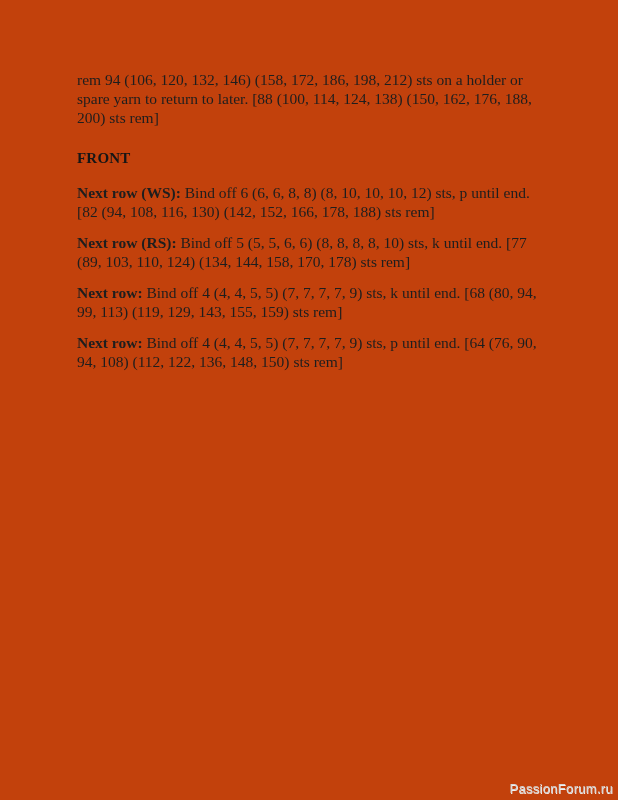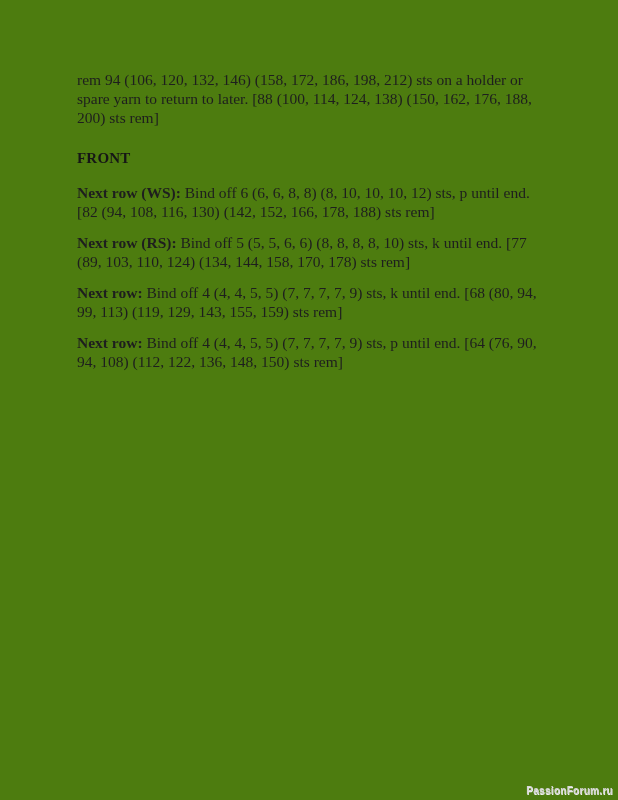--- a/index.html
+++ b/index.html
@@ -4,21 +4,21 @@
 <style>
   html, body {
     margin: 0;
     padding: 0;
     background: #ffffff;
   }
   .page {
     position: relative;
     width: 618px;
     height: 800px;
-    background: #4d7c0f;
+    background: #c2410c;
     overflow: hidden;
   }
   .content {
     position: absolute;
     left: 77px;
     top: 70px;
     width: 465px;
     font-family: "Liberation Serif", "DejaVu Serif", serif;
     font-size: 15.5px;
     line-height: 19px;
@@ -41,22 +41,22 @@
     letter-spacing: 0.2px;
   }
   .lead {
     font-weight: bold;
   }
   .watermark {
     position: absolute;
     right: 5px;
     bottom: 4px;
     font-family: "Liberation Sans", "DejaVu Sans", sans-serif;
-    font-size: 10px;
-    font-weight: bold;
+    font-size: 13px;
+    font-weight: normal;
     letter-spacing: 0.3px;
     color: #d6d6d6;
     text-shadow: 0.5px 0.5px 0 #f1f1f1;
     user-select: none;
   }
 </style>
 </head>
 <body>
 
 <div class="page">

